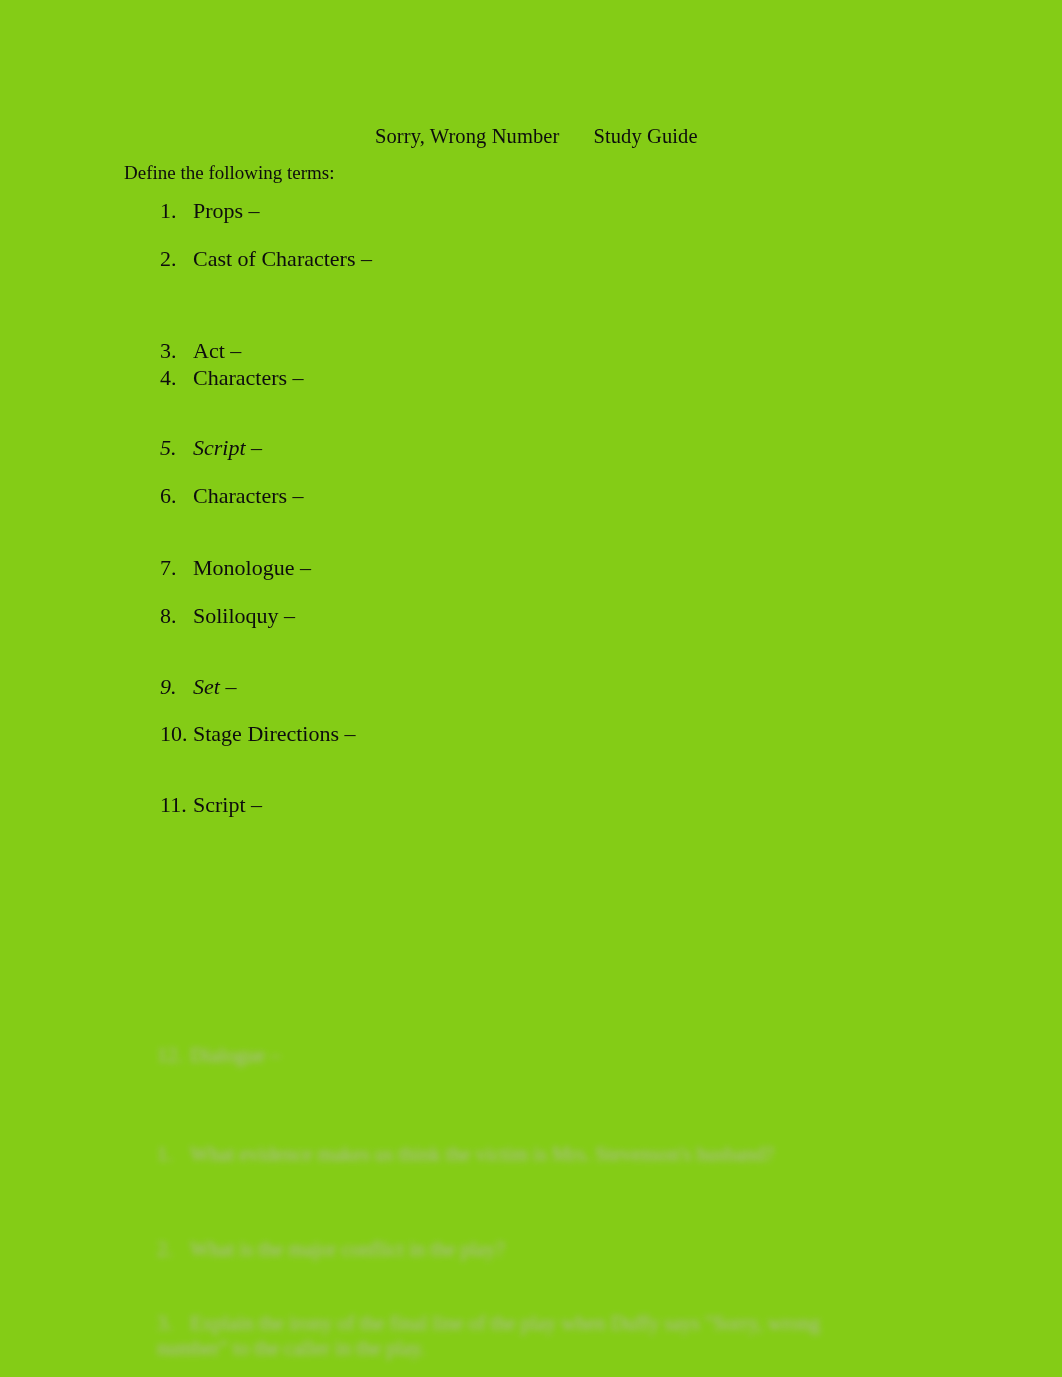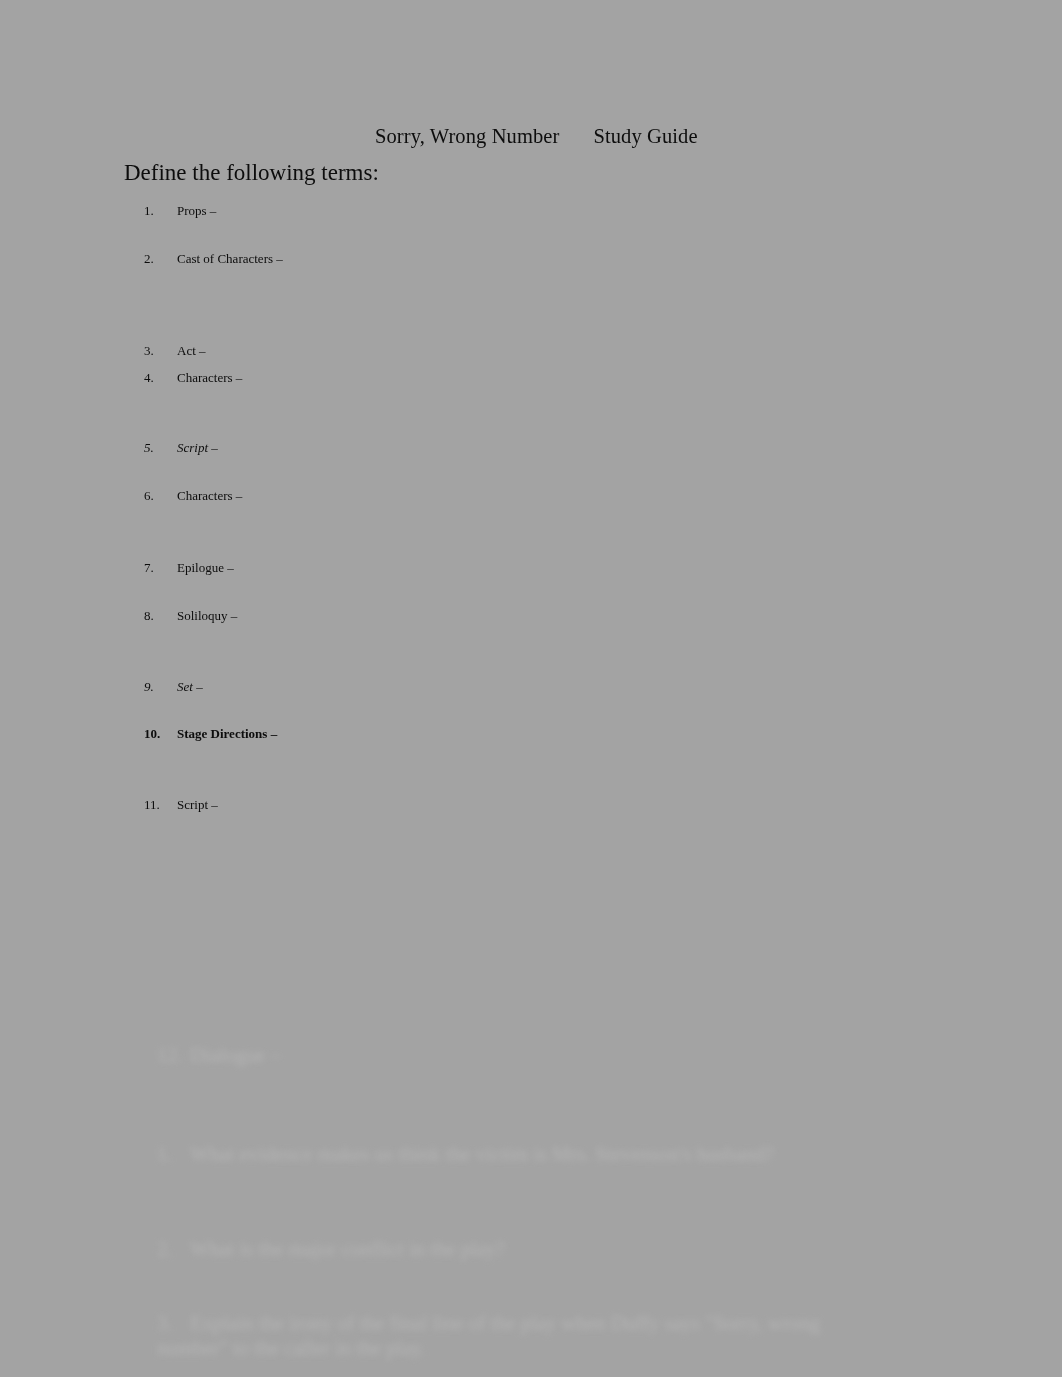--- a/index.html
+++ b/index.html
@@ -13,21 +13,21 @@
     position: relative;
     overflow: hidden;
     font-family: "Liberation Serif", "DejaVu Serif", serif;
     color: #0d0d0d;
     -webkit-font-smoothing: antialiased;
   }
 
   .page {
     position: absolute;
     inset: 0;
-    background: #a3a3a3;
+    background: #84cc16;
   }
 
   
   .doc-title {
     position: absolute;
     left: 375px;
     top: 124px;
     font-size: 20.5px;
     line-height: 24px;
     white-space: pre;
@@ -36,39 +36,39 @@
   .doc-title .tab-gap {
     display: inline-block;
     width: 34px;
   }
 
   
   .lead-in {
     position: absolute;
     left: 124px;
     top: 161px;
-    font-size: 23px;
+    font-size: 19px;
     line-height: 24px;
     white-space: pre;
   }
 
   
   .term-list {
     position: absolute;
     left: 0;
     top: 0;
     width: 100%;
     margin: 0;
     padding: 0;
     list-style: none;
   }
   .term-item {
     position: absolute;
-    left: 144px;
-    font-size: 13px;
+    left: 160px;
+    font-size: 22px;
     line-height: 24px;
     white-space: pre;
   }
   .term-num {
     display: inline-block;
     width: 33px;
     text-align: left;
   }
   .term-text {
     display: inline;
@@ -114,24 +114,24 @@
 
   <div class="lead-in">Define the following terms:</div>
 
   <ol class="term-list" id="term-list">
       <li class="term-item" style="top: 199px;"><span class="term-num">1.</span><span class="term-text">Props –</span></li>
       <li class="term-item" style="top: 247px;"><span class="term-num">2.</span><span class="term-text">Cast of Characters –</span></li>
       <li class="term-item" style="top: 318px; margin-top: 21px;"><span class="term-num">3.</span><span class="term-text">Act –</span></li>
       <li class="term-item" style="top: 366px;"><span class="term-num">4.</span><span class="term-text">Characters –</span></li>
       <li class="term-item" style="top: 436px; font-style: italic;"><span class="term-num">5.</span><span class="term-text">Script –</span></li>
       <li class="term-item" style="top: 484px;"><span class="term-num">6.</span><span class="term-text">Characters –</span></li>
-      <li class="term-item" style="top: 556px;"><span class="term-num">7.</span><span class="term-text">Epilogue –</span></li>
+      <li class="term-item" style="top: 556px;"><span class="term-num">7.</span><span class="term-text">Monologue –</span></li>
       <li class="term-item" style="top: 604px;"><span class="term-num">8.</span><span class="term-text">Soliloquy –</span></li>
       <li class="term-item" style="top: 675px; font-style: italic;"><span class="term-num">9.</span><span class="term-text">Set –</span></li>
-      <li class="term-item" style="top: 722px; font-weight: bold;"><span class="term-num">10.</span><span class="term-text">Stage Directions –</span></li>
+      <li class="term-item" style="top: 722px;"><span class="term-num">10.</span><span class="term-text">Stage Directions –</span></li>
       <li class="term-item" style="top: 793px;"><span class="term-num">11.</span><span class="term-text">Script –</span></li>
     </ol>
 
   <div class="faded-block" id="faded-block">
       <div class="faded-item" style="top: 1043px;"><span class="faded-num">12.</span><span class="faded-text">Dialogue –</span></div>
       <div class="faded-item" style="top: 1142px;"><span class="faded-num">1.</span><span class="faded-text">What evidence makes us think the victim is Mrs. Stevenson's husband?</span></div>
       <div class="faded-item" style="top: 1237px;"><span class="faded-num">2.</span><span class="faded-text">What is the major conflict in the play?</span></div>
       <div class="faded-item wrap" style="top: 1311px;"><span class="faded-num">3.</span><span class="faded-text">Explain the irony of the final line of the play when Duffy says "Sorry, wrong number" to the caller in the play.</span></div>
     </div>
 

